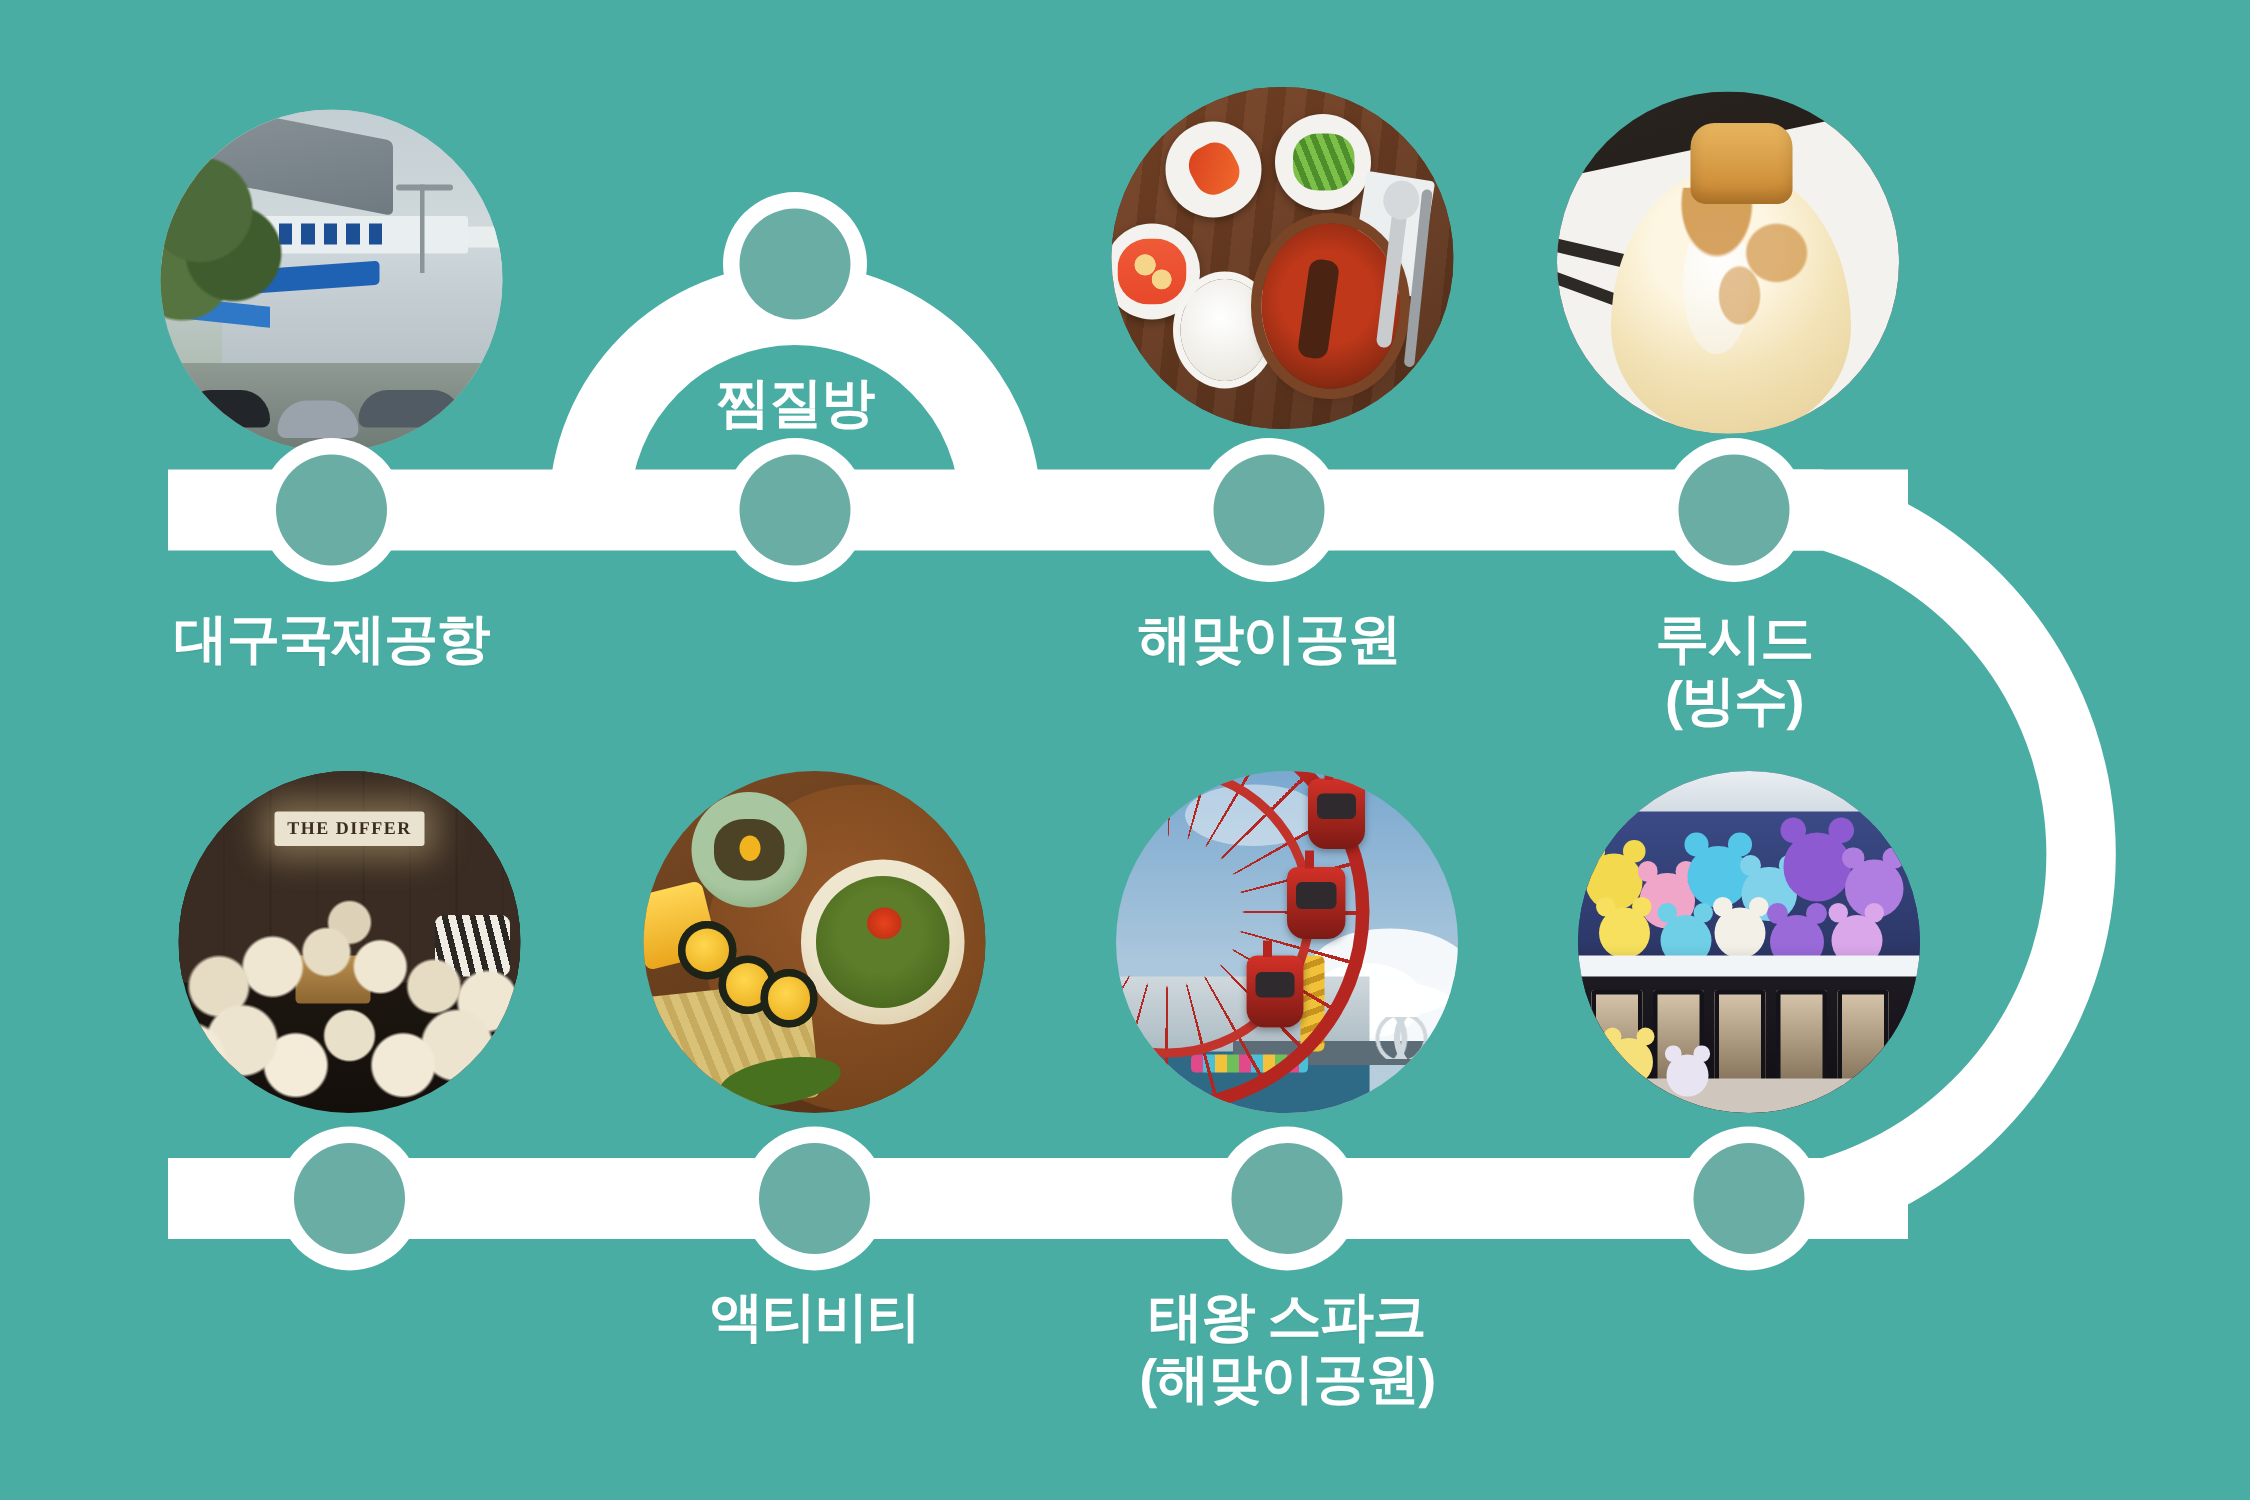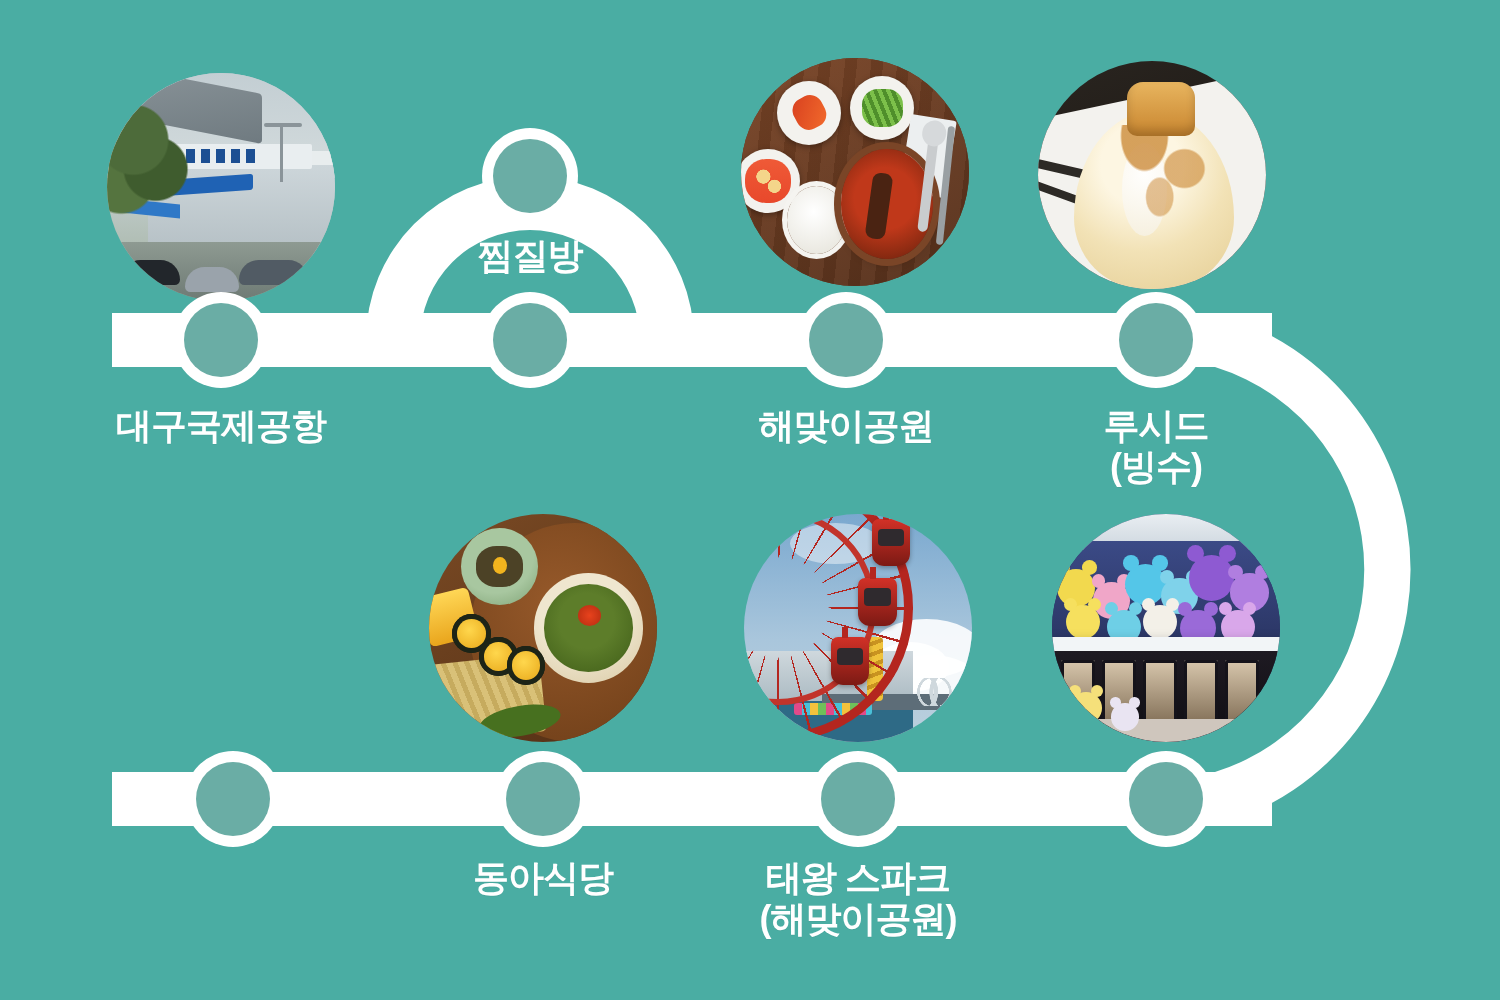--- a/index.html
+++ b/index.html
@@ -291,21 +291,21 @@
     </div>
   </div>
   <div class="node" style="left:221px;top:340px;">
       <i></i>
     </div>
   <div class="label" style="left:221px;top:405px;">대구국제공항</div>
 
   <div class="node" style="left:530px;top:176px;">
       <i></i>
     </div>
-  <div class="arch-label" style="left:530px;top:256px;">찜질방</div>
+  <div class="arch-label" style="left:530px;top:269px;">찜질방</div>
   <div class="node" style="left:530px;top:340px;">
       <i></i>
     </div>
 
   <div class="photo" style="left:855px;top:172px;">
     <div class="inner ph-soup">
       <div class="table"></div>
       <div class="dish kim">
           <i></i>
         </div>
@@ -338,20 +338,31 @@
       <div class="syr"></div>
       <div class="pud"></div>
     </div>
   </div>
   <div class="node" style="left:1156px;top:340px;">
       <i></i>
     </div>
   <div class="label" style="left:1156px;top:405px;">루시드
 (빙수)</div>
 
+  <div class="photo" style="left:233px;top:628px;">
+    <div class="inner ph-differ">
+      <div class="wall"></div>
+      <div class="sign">
+          <span>THE DIFFER</span>
+        </div>
+      <div class="zebra"></div>
+      <div class="chest"></div>
+      <div class="flock"></div>
+    </div>
+  </div>
   <div class="node" style="left:233px;top:799px;">
       <i></i>
     </div>
 
   <div class="photo" style="left:543px;top:628px;">
     <div class="inner ph-gim">
       <div class="tray"></div>
       <div class="bowlG">
           <i></i>
         </div>
@@ -368,21 +379,21 @@
           <i></i>
         </div>
       <div class="roll r3">
           <i></i>
         </div>
     </div>
   </div>
   <div class="node" style="left:543px;top:799px;">
       <i></i>
     </div>
-  <div class="label" style="left:543px;top:857px;">동아식당</div>
+  <div class="label" style="left:543px;top:857px;">액티비티</div>
 
   <div class="photo" style="left:858px;top:628px;">
     <div class="inner ph-fw">
       <div class="cloud c4"></div>
       <div class="cloud c1"></div>
         <div class="cloud c2"></div>
         <div class="cloud c3"></div>
       <div class="bld"></div>
       <div class="glass"></div>
       <div class="deck"></div>

